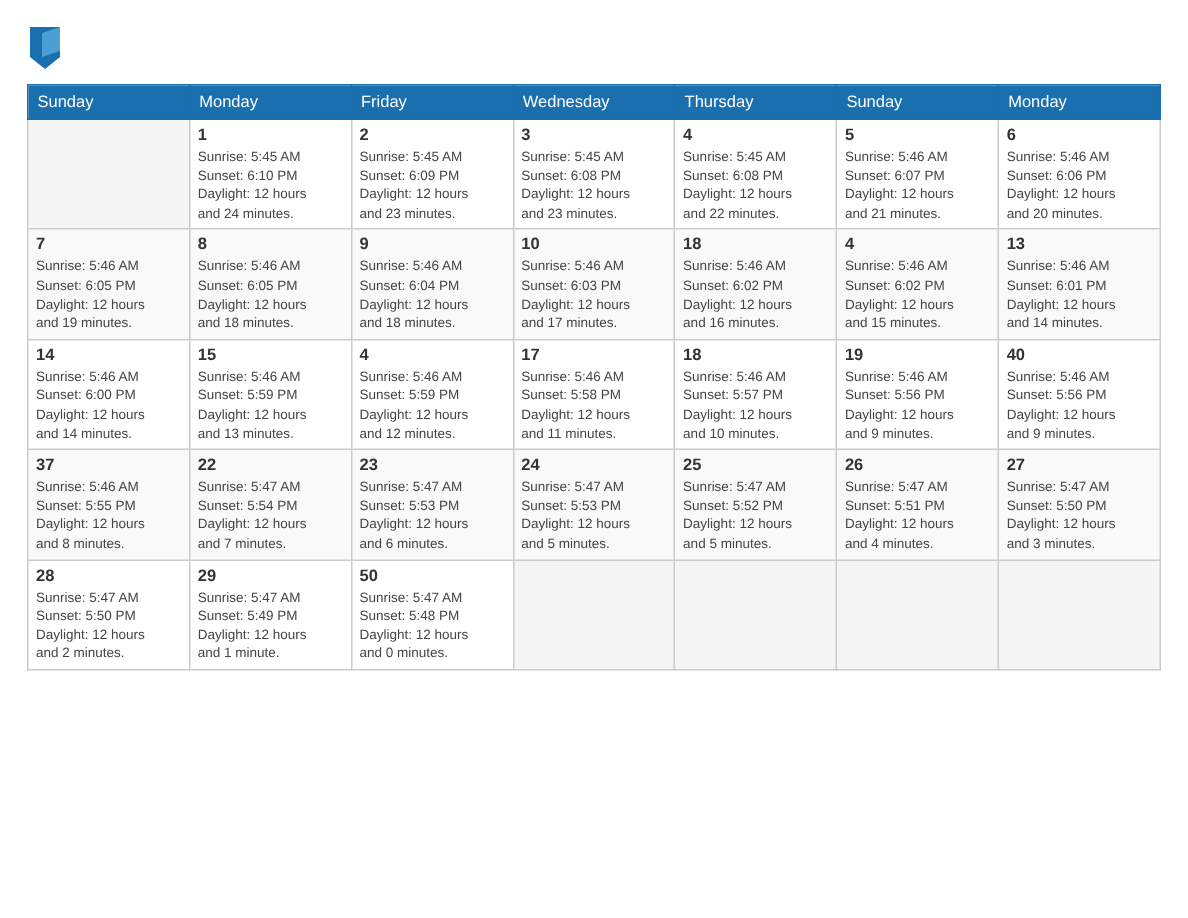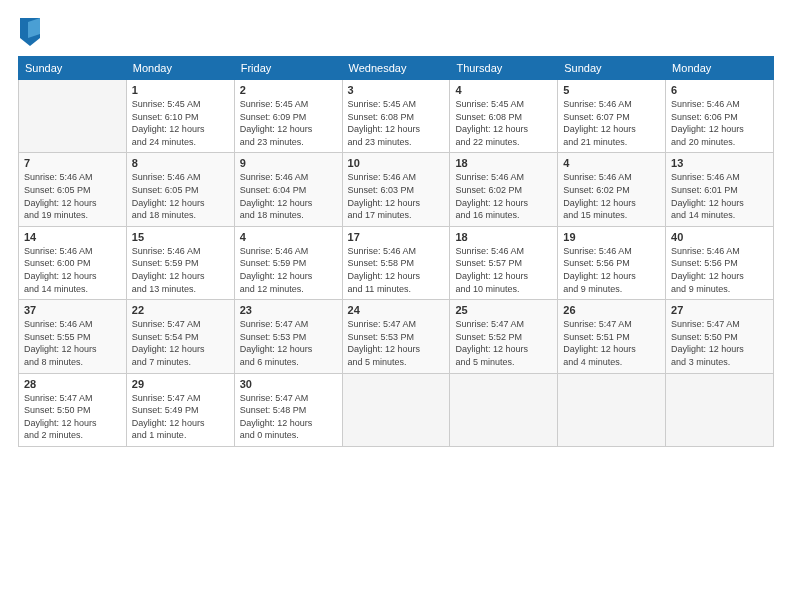--- a/index.html
+++ b/index.html
@@ -340,21 +340,21 @@
 and 2 minutes.</div>
           </td>
           <td>
             <span class="day-num">29</span>
             <div class="day-info" style="white-space: pre-line;">Sunrise: 5:47 AM
 Sunset: 5:49 PM
 Daylight: 12 hours
 and 1 minute.</div>
           </td>
           <td>
-            <span class="day-num">30</span>
+            <span class="day-num">50</span>
             <div class="day-info" style="white-space: pre-line;">Sunrise: 5:47 AM
 Sunset: 5:48 PM
 Daylight: 12 hours
 and 0 minutes.</div>
           </td>
           <td class="empty"></td>
           <td class="empty"></td>
           <td class="empty"></td>
           <td class="empty"></td>
         </tr>

